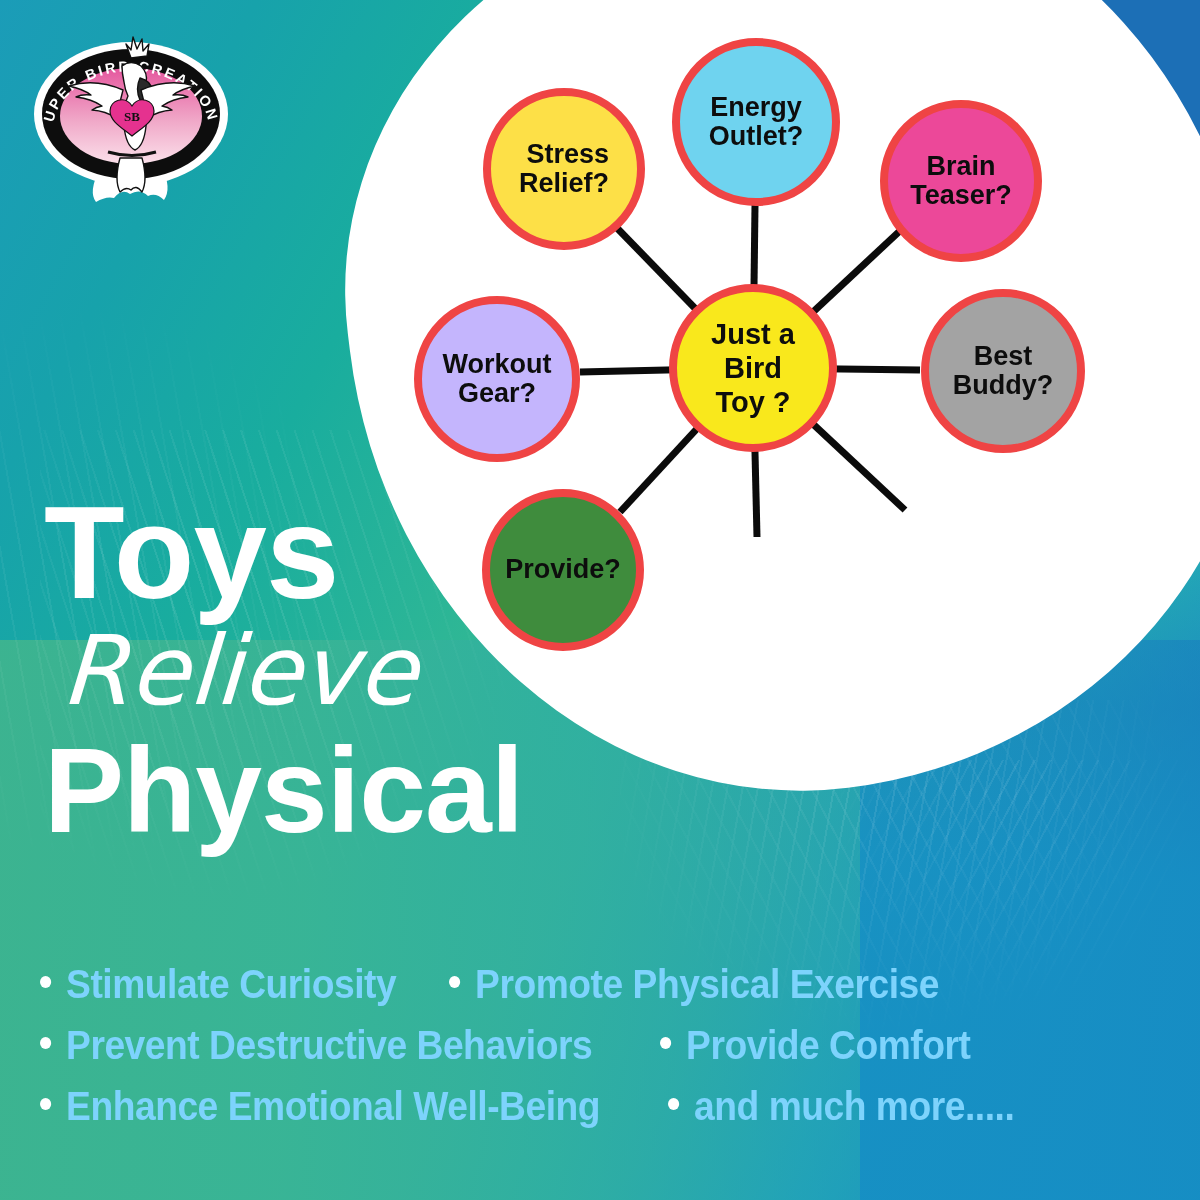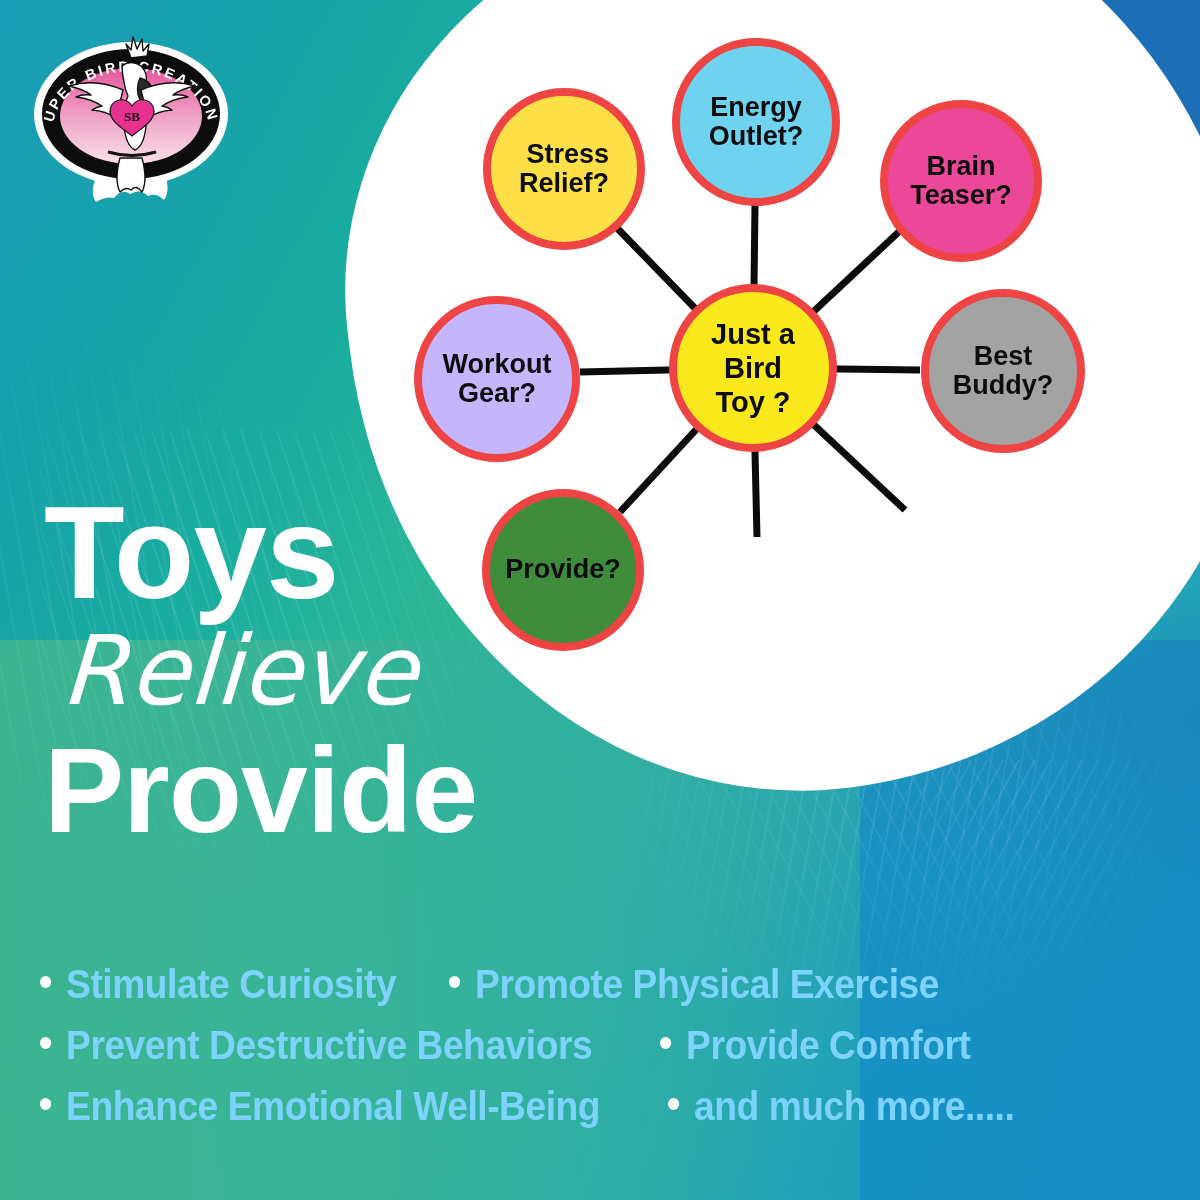--- a/index.html
+++ b/index.html
@@ -336,21 +336,21 @@
 
 
     <div class="node node-center" style="left:669px; top:284px; width:168px; height:168px; background:#f9e81c;">
       <span>Just a<br>Bird<br>Toy ?</span>
     </div>
   </div>
 
   <div class="headline">
     <div class="h-toys">Toys</div>
     <div class="h-relieve">Relieve</div>
-    <div class="h-boredom">Provide</div>
+    <div class="h-boredom">Physical</div>
   </div>
 
   <div class="bullets">
 
     <div class="b-row">
       <div class="b-item">
         <span class="dot"></span>
         <span>Stimulate Curiosity</span>
       </div>
       <div class="b-gap"></div>

